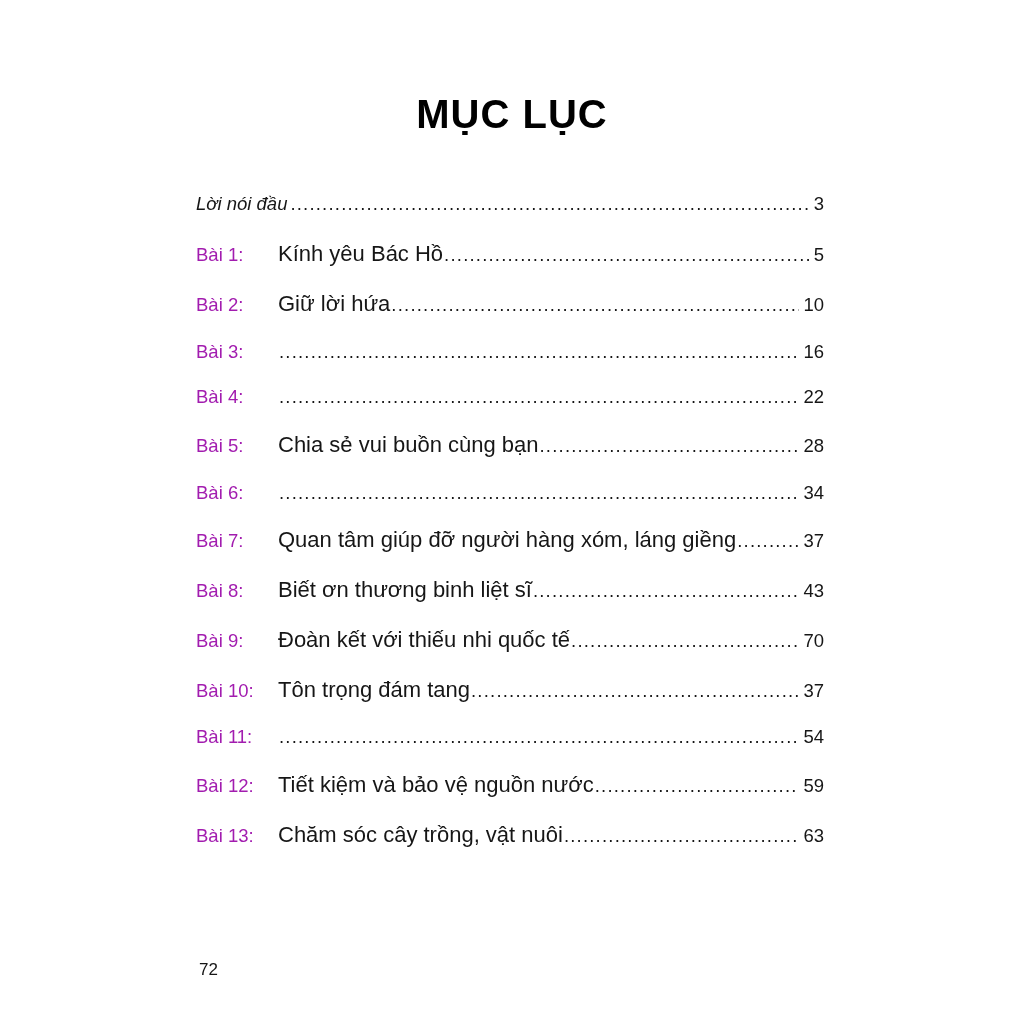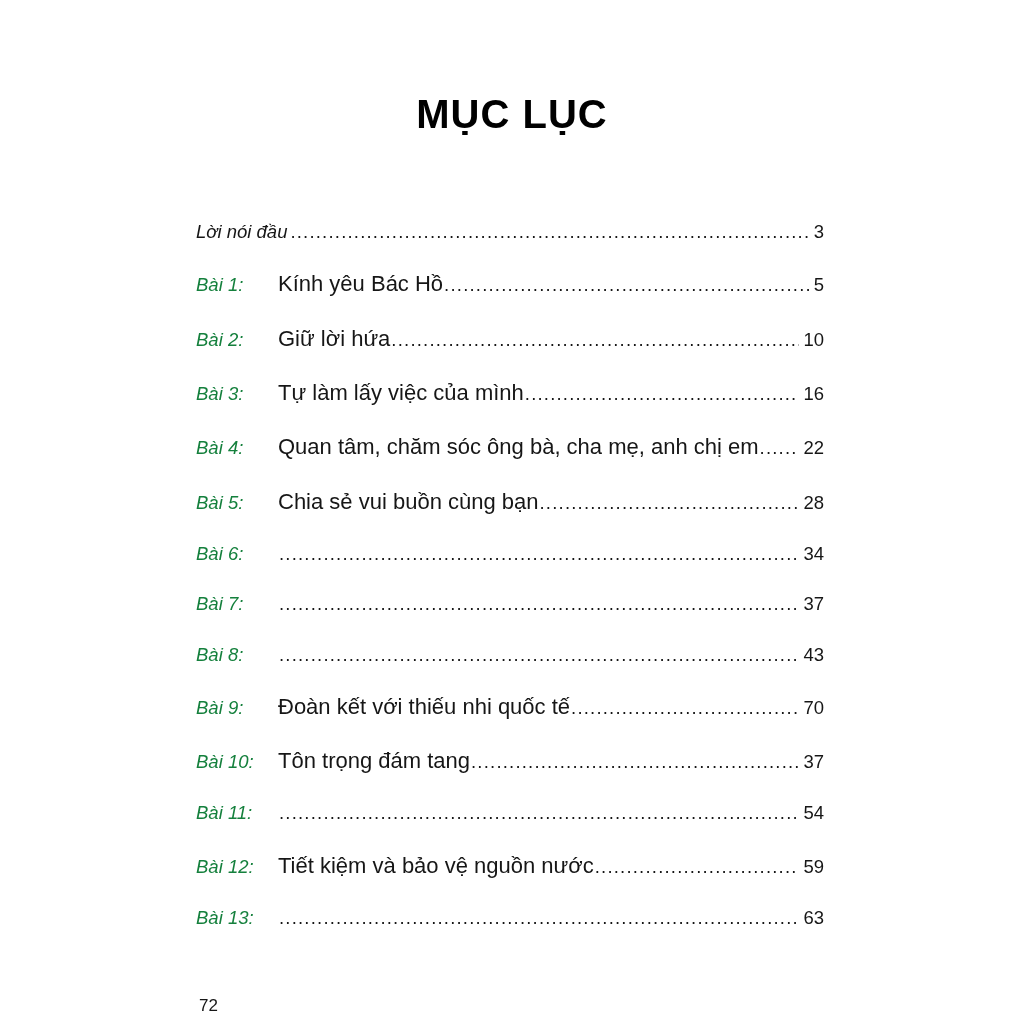--- a/index.html
+++ b/index.html
@@ -39,31 +39,29 @@
     width: 628px;
   }
   .toc-row {
     display: flex;
     align-items: baseline;
     font-size: 18.5px;
     line-height: 1.2;
     margin-bottom: 23.4px;
     color: #161616;
     white-space: nowrap;
-    margin-top: 28px;
   }
   .toc-row.preface {
     margin-bottom: 26px;
   }
   .lesson-label {
-    font-style: italic;
     width: 82px;
     flex: 0 0 82px;
     font-size: 18.5px;
-    color: #15803d;
+    color: #a21caf;
   }
   .lesson-label.wide {
     
   }
   .preface-label {
     font-style: italic;
     font-size: 18.5px;
     color: #161616;
     flex: 0 0 auto;
     padding-right: 2px;
@@ -89,21 +87,20 @@
     color: #161616;
     text-align: right;
     padding-left: 2px;
   }
   .folio {
     position: absolute;
     left: 199px;
     top: 960px;
     font-size: 17px;
     color: #161616;
-    margin-top: 36px;
   }
 </style>
 </head>
 <body>
 
 <div class="page">
 
   <div class="page-title">MỤC LỤC</div>
 
   <div class="toc">
@@ -123,53 +120,53 @@
 
     <div class="toc-row">
       <span class="lesson-label">Bài 2:</span>
       <span class="lesson-title">Giữ lời hứa</span>
       <span class="dots">........................................................................................................................</span>
       <span class="page-num">10</span>
     </div>
 
     <div class="toc-row">
       <span class="lesson-label">Bài 3:</span>
-      <span class="lesson-title">Tự làm lấy việc của mình</span>
       <span class="dots">........................................................................................................................</span>
       <span class="page-num">16</span>
     </div>
 
     <div class="toc-row">
       <span class="lesson-label">Bài 4:</span>
-      <span class="lesson-title">Quan tâm, chăm sóc ông bà, cha mẹ, anh chị em</span>
       <span class="dots">........................................................................................................................</span>
       <span class="page-num">22</span>
     </div>
 
     <div class="toc-row">
       <span class="lesson-label">Bài 5:</span>
       <span class="lesson-title">Chia sẻ vui buồn cùng bạn</span>
       <span class="dots">........................................................................................................................</span>
       <span class="page-num">28</span>
     </div>
 
     <div class="toc-row">
       <span class="lesson-label">Bài 6:</span>
       <span class="dots">........................................................................................................................</span>
       <span class="page-num">34</span>
     </div>
 
     <div class="toc-row">
       <span class="lesson-label">Bài 7:</span>
+      <span class="lesson-title">Quan tâm giúp đỡ người hàng xóm, láng giềng</span>
       <span class="dots">........................................................................................................................</span>
       <span class="page-num">37</span>
     </div>
 
     <div class="toc-row">
       <span class="lesson-label">Bài 8:</span>
+      <span class="lesson-title">Biết ơn thương binh liệt sĩ</span>
       <span class="dots">........................................................................................................................</span>
       <span class="page-num">43</span>
     </div>
 
     <div class="toc-row">
       <span class="lesson-label">Bài 9:</span>
       <span class="lesson-title">Đoàn kết với thiếu nhi quốc tế</span>
       <span class="dots">........................................................................................................................</span>
       <span class="page-num">70</span>
     </div>
@@ -189,20 +186,21 @@
 
     <div class="toc-row">
       <span class="lesson-label wide">Bài 12:</span>
       <span class="lesson-title">Tiết kiệm và bảo vệ nguồn nước</span>
       <span class="dots">........................................................................................................................</span>
       <span class="page-num">59</span>
     </div>
 
     <div class="toc-row">
       <span class="lesson-label wide">Bài 13:</span>
+      <span class="lesson-title">Chăm sóc cây trồng, vật nuôi</span>
       <span class="dots">........................................................................................................................</span>
       <span class="page-num">63</span>
     </div>
 
   </div>
 
   <div class="folio">72</div>
 
 </div>
 

